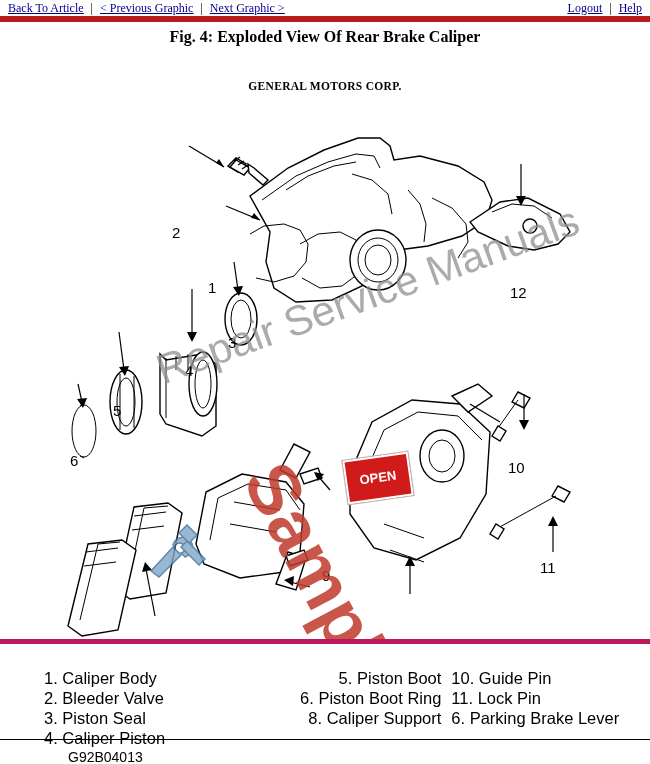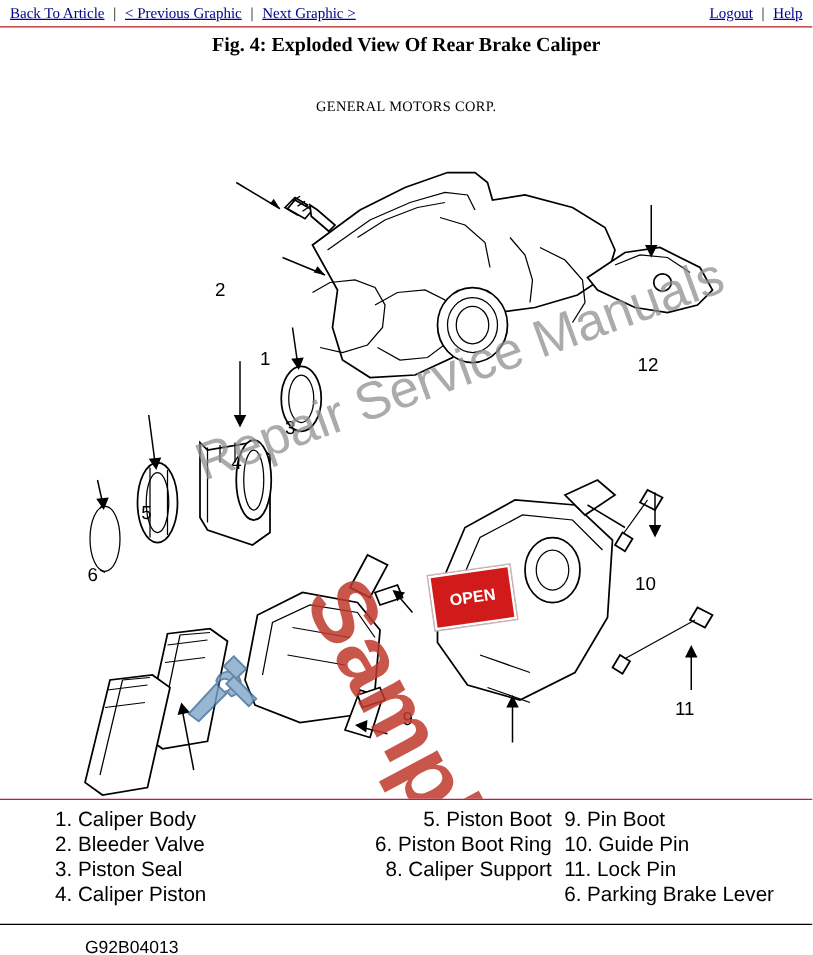--- a/index.html
+++ b/index.html
@@ -12,27 +12,28 @@
     height: 764px;
     font-family: "Liberation Serif", serif;
     color: #000;
     position: relative;
     overflow: hidden;
   }
 
   
   .topnav {
     height: 22px;
-    border-bottom: 1px solid #b91c1c;
+    border-bottom: 6px solid #b91c1c;
     display: flex;
     align-items: center;
     padding: 0 8px;
     box-sizing: border-box;
     font-family: "Liberation Serif", serif;
     font-size: 12px;
+    text-decoration: underline;
   }
   .topnav .left {
     display: flex;
     align-items: center;
     gap: 0;
   }
   .topnav .right {
     margin-left: auto;
     display: flex;
     align-items: flex-start;
@@ -61,21 +62,21 @@
   .printer-line .navlink {
     font-weight: bold;
   }
   .fig-line {
     font-size: 16px;
     font-weight: bold;
     margin-bottom: 4px;
   }
   .corp-line {
     font-size: 11.5px;
-    font-weight: normal;
+    font-weight: bold;
     letter-spacing: 0.3px;
     margin-bottom: 2px;
     margin-top: 34px;
   }
 
   
   .diagram {
     position: relative;
     width: 650px;
     height: 545px;
@@ -148,23 +149,23 @@
     top: 425px;
     width: 66px;
     height: 60px;
     pointer-events: none;
     opacity: 0.8;
   }
 
   
   .legend {
     position: relative;
-    border-top: 1px solid #be185d;
+    border-top: 5px solid #be185d;
     height: 100px;
-    padding-top: 6px;
+    padding-top: 24px;
     box-sizing: border-box;
   }
   .legend-cols {
     display: flex;
     justify-content: flex-start;
     padding-left: 44px;
     font-family: "Liberation Sans", sans-serif;
     font-size: 16.5px;
     line-height: 20px;
   }
@@ -398,21 +399,20 @@
       <div class="legend-item">2. Bleeder Valve</div>
       <div class="legend-item">3. Piston Seal</div>
       <div class="legend-item">4. Caliper Piston</div>
     </div>
     <div class="legend-col c2">
       <div class="legend-item">5. Piston Boot</div>
       <div class="legend-item">6. Piston Boot Ring</div>
       <div class="legend-item">8. Caliper Support</div>
     </div>
     <div class="legend-col c3">
-      <div class="legend-item"> 9. Pin Boot</div>
       <div class="legend-item">10. Guide Pin</div>
       <div class="legend-item">11. Lock Pin</div>
       <div class="legend-item">6. Parking Brake Lever</div>
     </div>
   </div>
 </div>
 
 <div class="footer">
   <span>G92B04013</span>
 </div>

